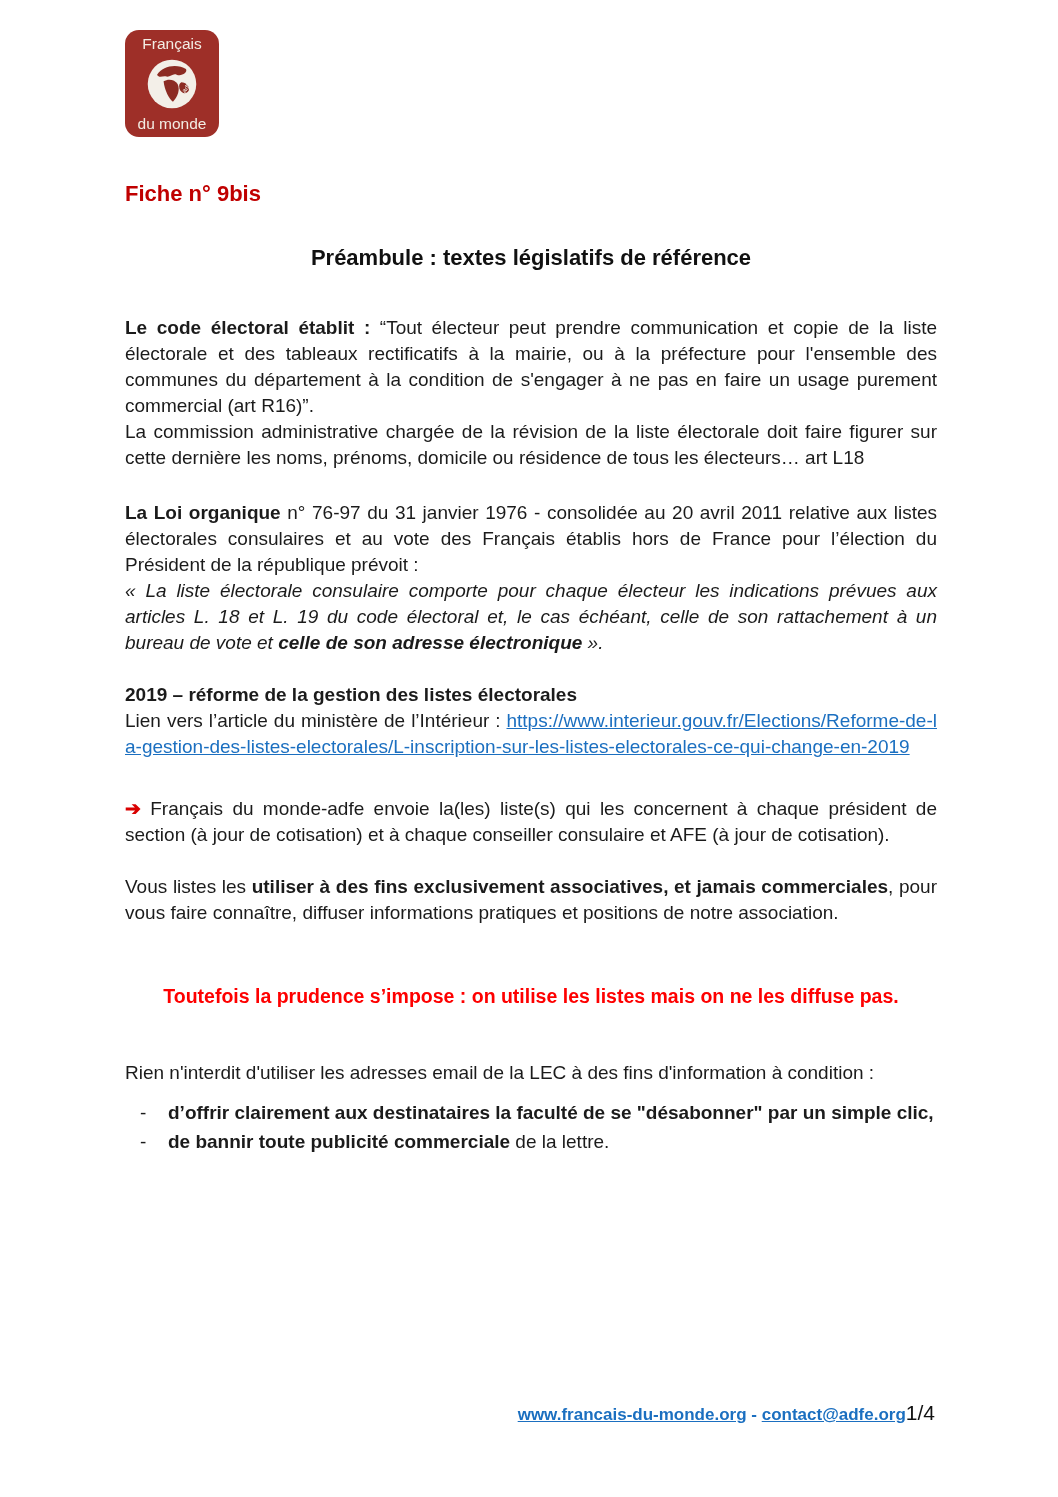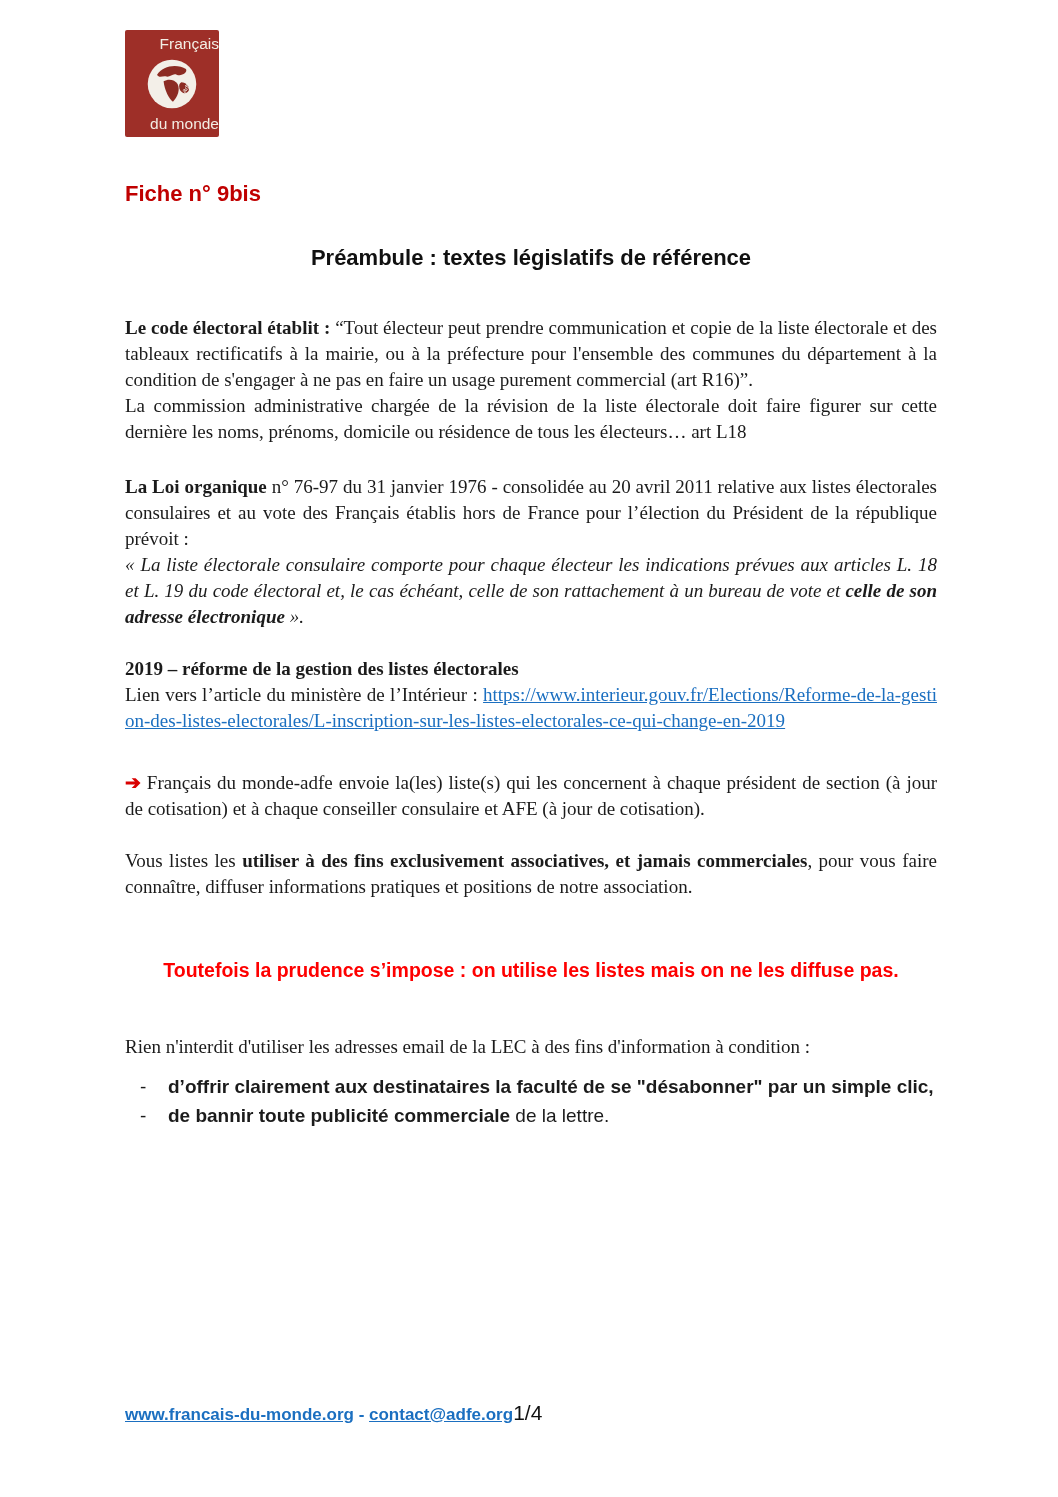--- a/index.html
+++ b/index.html
@@ -11,37 +11,37 @@
     font-size:19px; line-height:26px;
     color:#1b1b1b;
     overflow:hidden;
   }
   .content { position:absolute; left:125px; width:812px; top:0; }
 
   
   .header { display:flex; margin-top:30px; }
   .logo {
     width:94px; height:107px; flex:none;
-    background:#9e2f28; border-radius:2px;
-    color:#f3ede4; text-align:right;
+    background:#9e2f28; border-radius:14px;
+    color:#f3ede4; text-align:center;
     display:flex; flex-direction:column; justify-content:space-between;
     padding:5px 0; box-sizing:border-box;
     font-size:15.5px; line-height:17px;
   }
   .logo-globe { display:flex; justify-content:center; }
   .header-text { margin-left:22px; }
   .doc-title { font-weight:bold; font-size:21px; line-height:28px; margin-top:12px; color:#111; }
   .doc-year  { font-weight:bold; font-size:21px; margin-top:34px; color:#111; }
 
   
   .fiche-title { text-align:left; font-weight:bold; font-size:22px; color:#c00000; margin-top:44px; }
   .preambule-title { text-align:center; font-weight:bold; font-size:22px; color:#111; margin-top:38px; }
 
   
-  .para { text-align:justify; margin:0;font-family:Liberation Serif, serif; }
+  .para { text-align:justify; margin:0; }
   .b { font-weight:bold; }
   .it { font-style:italic; }
   .block1 { margin-top:44px; }
   .block2 { margin-top:29px; }
   .block3 { margin-top:26px; }
   .block4 { margin-top:36px; }
   .block5 { margin-top:26px; }
   .warning {
     margin-top:57px; text-align:center;
     color:#fe0000; font-weight:bold; font-size:19.5px;
@@ -53,21 +53,21 @@
   .bullet-text { text-align:justify; }
 
   .arrow-icon { color:#d90000; font-weight:bold; }
 
   a.link, .link { color:#1b6fc0; text-decoration:underline; cursor:pointer; }
   .link-wrap { word-break:break-all; }
 
   
   .footer {
     position:absolute; left:125px; right:123px; top:1400px;
-    display:flex; justify-content:flex-start; align-items:baseline;
+    display:flex; justify-content:flex-end; align-items:baseline;
     font-size:17px;
   }
   .footer-links { font-weight:bold; }
   .footer-sep { color:#1b6fc0; text-decoration:none; font-weight:bold; }
   .page-number { color:#111; font-size:21px; }
 </style>
 </head>
 <body>
 
 <div class="page">

